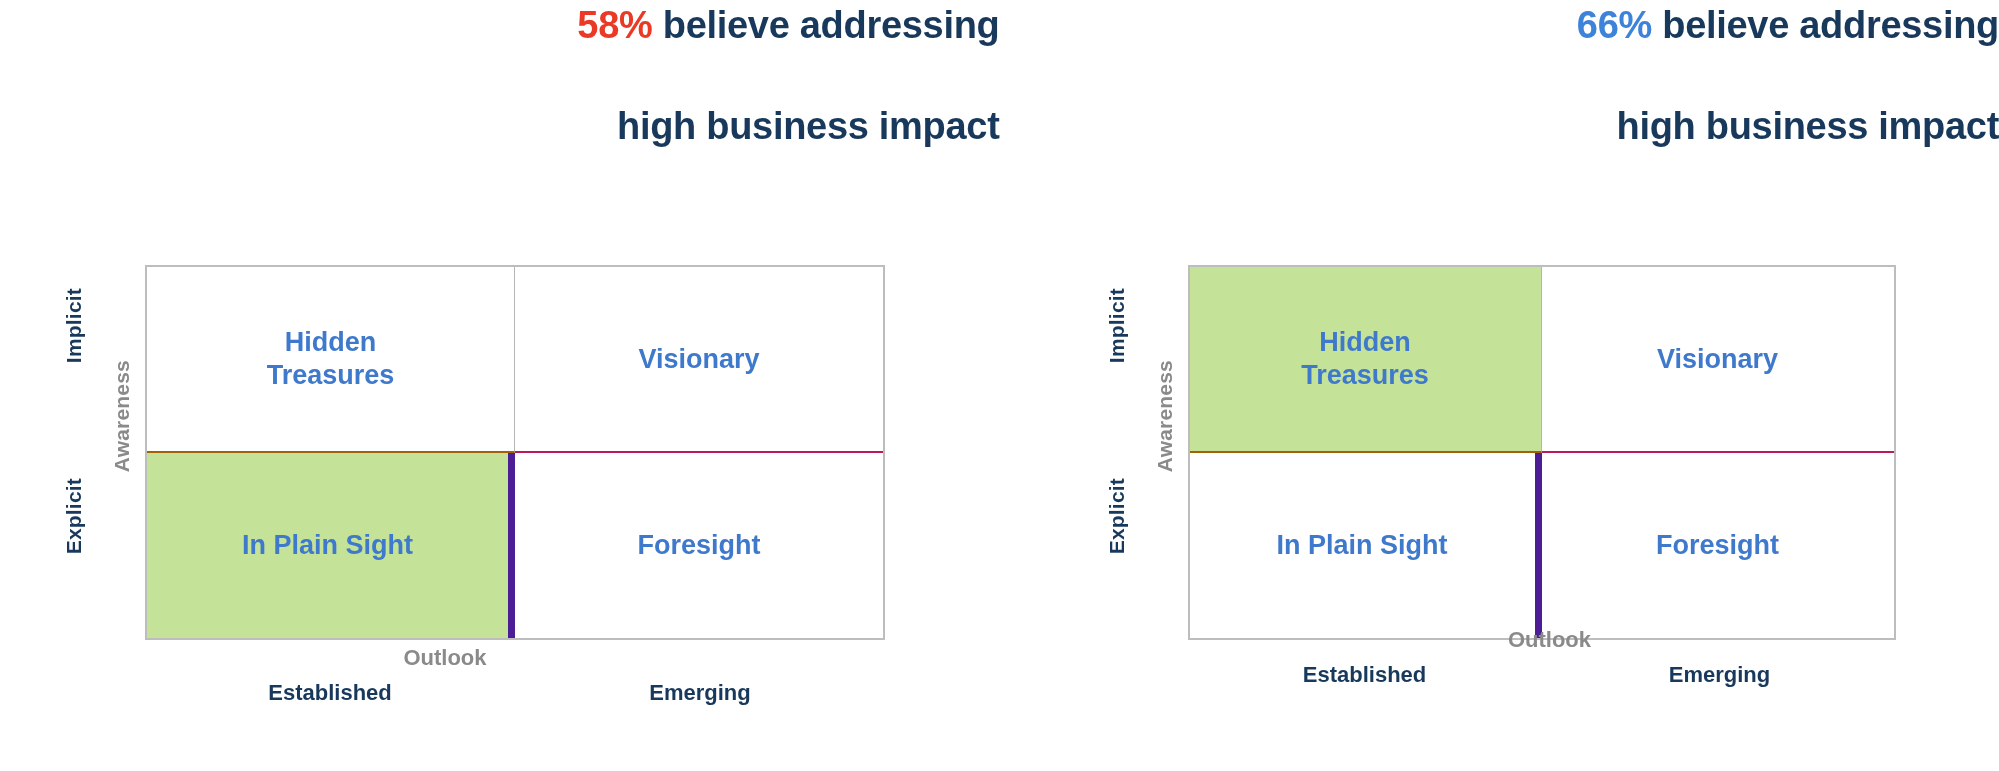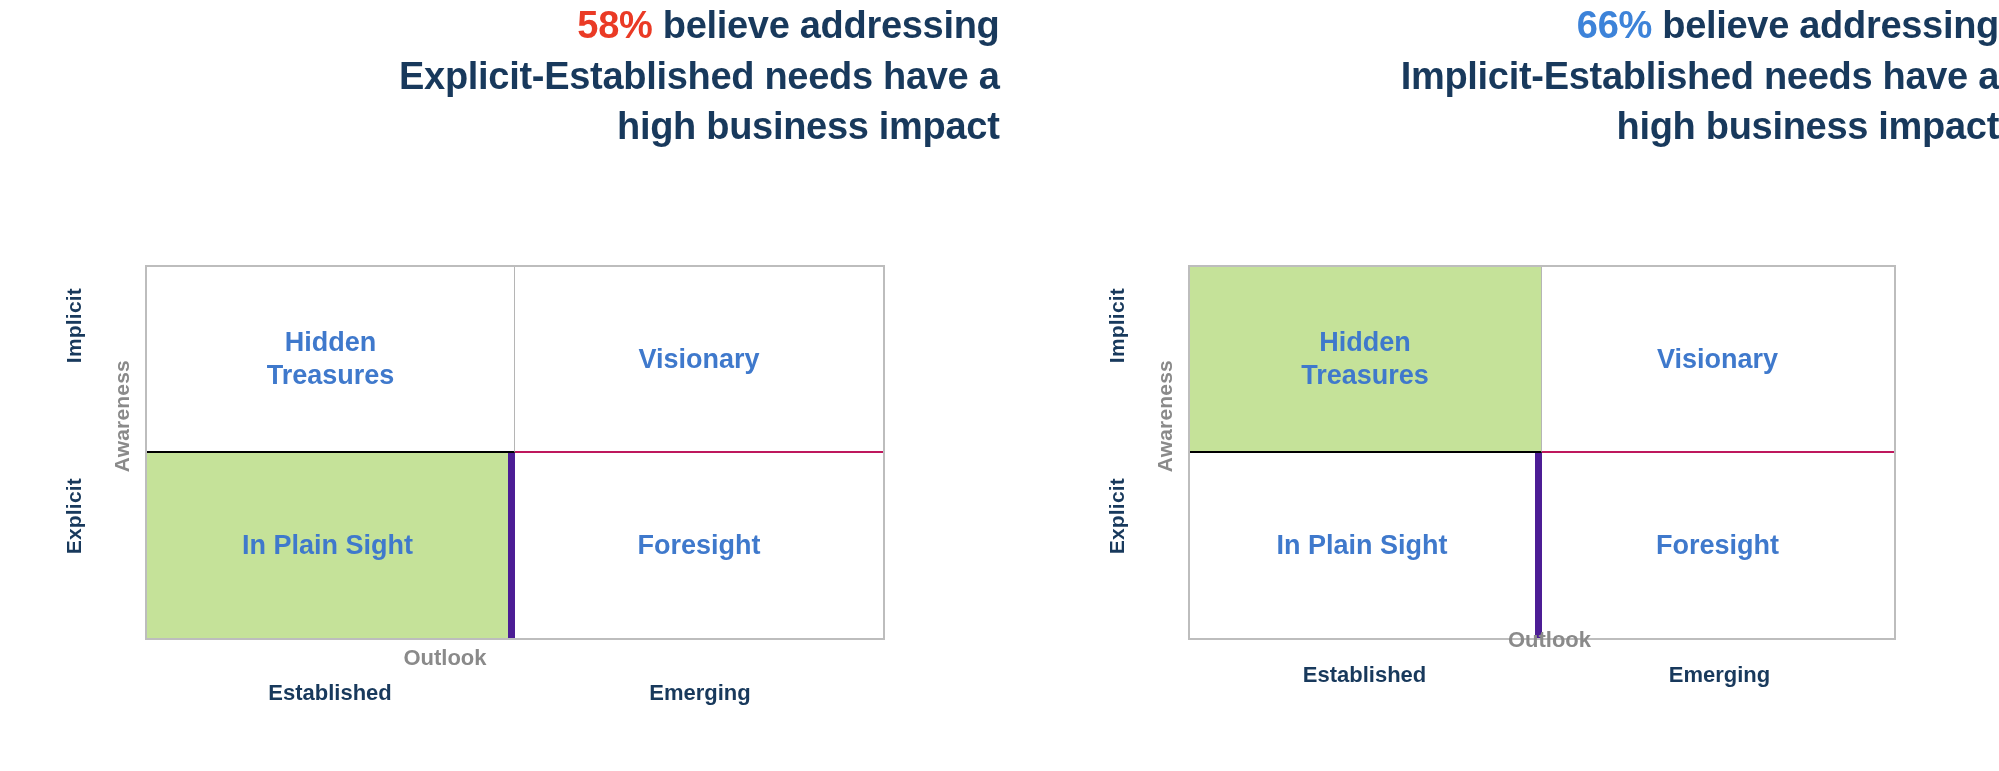--- a/index.html
+++ b/index.html
@@ -77,21 +77,21 @@
     align-items: center;
     justify-content: center;
     text-align: center;
     font-family: "Liberation Sans", sans-serif;
     font-weight: bold;
     font-size: 27px;
     line-height: 1.2;
     color: #3f79cc;
     white-space: pre-line;
   }
-  .cell.c-tl { border-right: 1px solid #b5b5b5; border-bottom: 2px solid #000000; }
+  .cell.c-tl { border-right: 1px solid #b5b5b5; border-bottom: 2px solid #a16207; }
   .cell.c-tr { border-bottom: 2px solid #be185d; }
   .cell.c-bl { border-right: 7px solid #4c1d95; }
   .cell.c-br { }
   .cell.highlight { background: #c5e299; }
 
   
   .y-axis-cat {
     position: absolute;
     writing-mode: vertical-rl;
     transform: rotate(180deg);
@@ -150,21 +150,21 @@
 </style>
 </head>
 <body>
 
 <div class="panels">
 
   <div class="panel p1">
 
     <div class="panel-title">
       <span class="pct red">58%</span><span> believe addressing</span><br>
-      <span>Explicit-Established needs have a</span><br>
+      <br>
       <span>high business impact</span>
     </div>
 
     <div class="matrix-wrap">
 
       <div class="y-axis-cat ax-implicit">Implicit</div>
       <div class="y-axis-cat ax-explicit">Explicit</div>
       <div class="y-axis-title ax-awareness">Awareness</div>
 
       <div class="matrix m1">
@@ -179,21 +179,21 @@
       <div class="x-axis-cat ax-established">Established</div>
       <div class="x-axis-cat ax-emerging">Emerging</div>
 
     </div>
   </div>
 
   <div class="panel p2">
 
     <div class="panel-title">
       <span class="pct blue">66%</span><span> believe addressing</span><br>
-      <span>Implicit-Established needs have a</span><br>
+      <br>
       <span>high business impact</span>
     </div>
 
     <div class="matrix-wrap">
 
       <div class="y-axis-cat ax-implicit">Implicit</div>
       <div class="y-axis-cat ax-explicit">Explicit</div>
       <div class="y-axis-title ax-awareness">Awareness</div>
 
       <div class="matrix m2">

